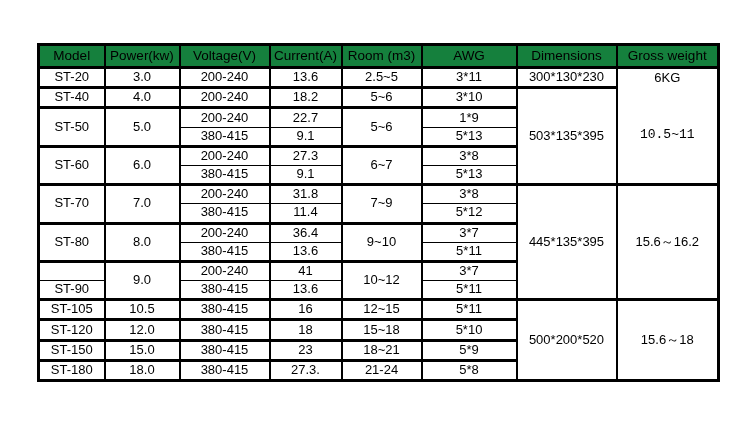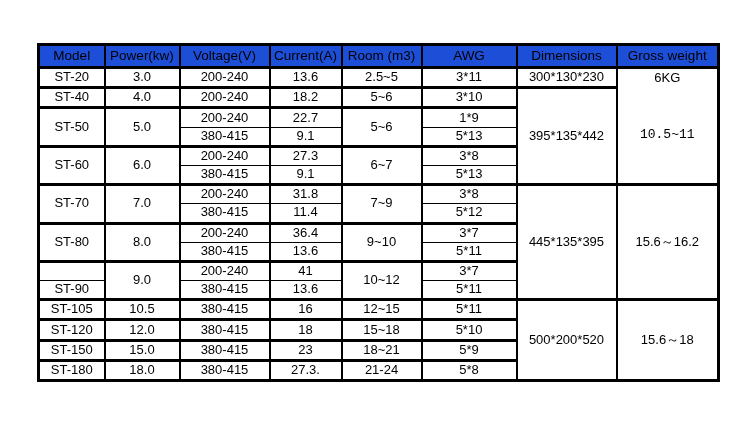--- a/index.html
+++ b/index.html
@@ -36,21 +36,21 @@
     margin: 0;
     text-align: center;
     vertical-align: middle;
     font-size: 13px;
     line-height: 1.15;
     height: 17.2px;
     overflow: hidden;
     white-space: nowrap;
   }
   table.spec th {
-    background: #1d4ed8;
+    background: #15803d;
     font-weight: 400;
     font-size: 13.5px;
     height: 20px;
     border-bottom-width: 3px;
   }
   
   table.spec td.tb { border-bottom-width: 3px; }
   
   table.spec td.nb { border-bottom: none; margin-left: 40px; }
   table.spec td.nt { border-top: none; font-family: Liberation Mono, monospace; }
@@ -93,21 +93,21 @@
         <td class="nb">6KG</td>
       </tr>
 
       <tr>
         <td class="tb">ST-40</td>
         <td class="tb">4.0</td>
         <td class="tb">200-240</td>
         <td class="tb">18.2</td>
         <td class="tb">5~6</td>
         <td class="tb">3*10</td>
-        <td class="tb" rowspan="5">395*135*442</td>
+        <td class="tb" rowspan="5">503*135*395</td>
         <td class="tb nt" rowspan="5">10.5~11</td>
       </tr>
 
       <tr>
         <td class="tb" rowspan="2">ST-50</td>
         <td class="tb" rowspan="2">5.0</td>
         <td>200-240</td>
         <td>22.7</td>
         <td class="tb" rowspan="2">5~6</td>
         <td>1*9</td>

